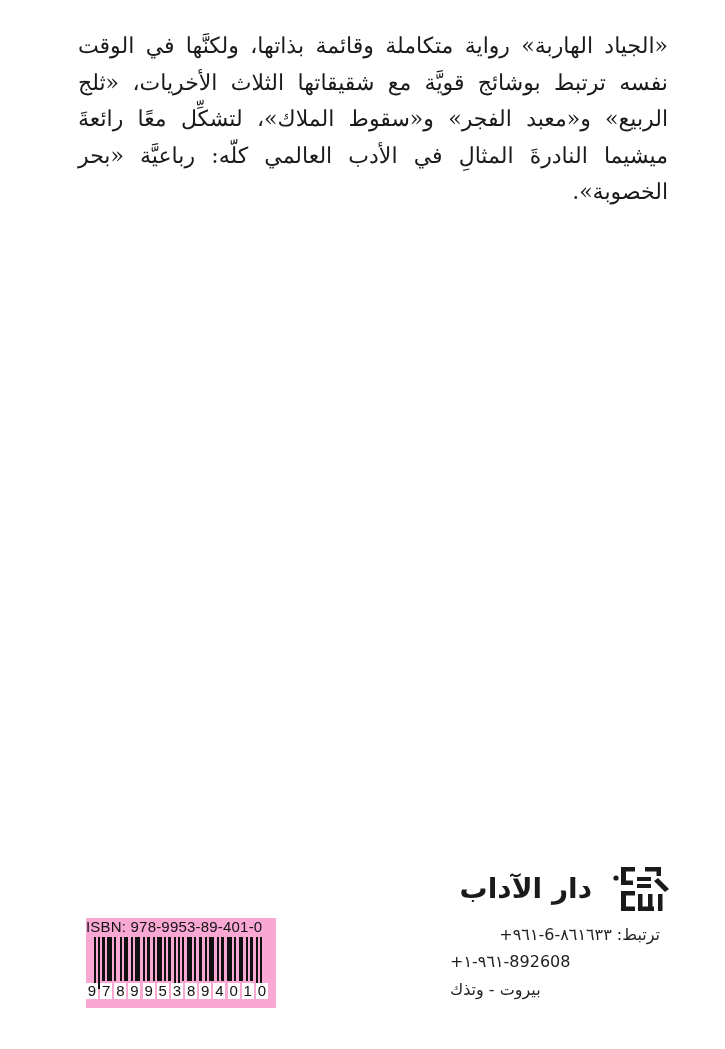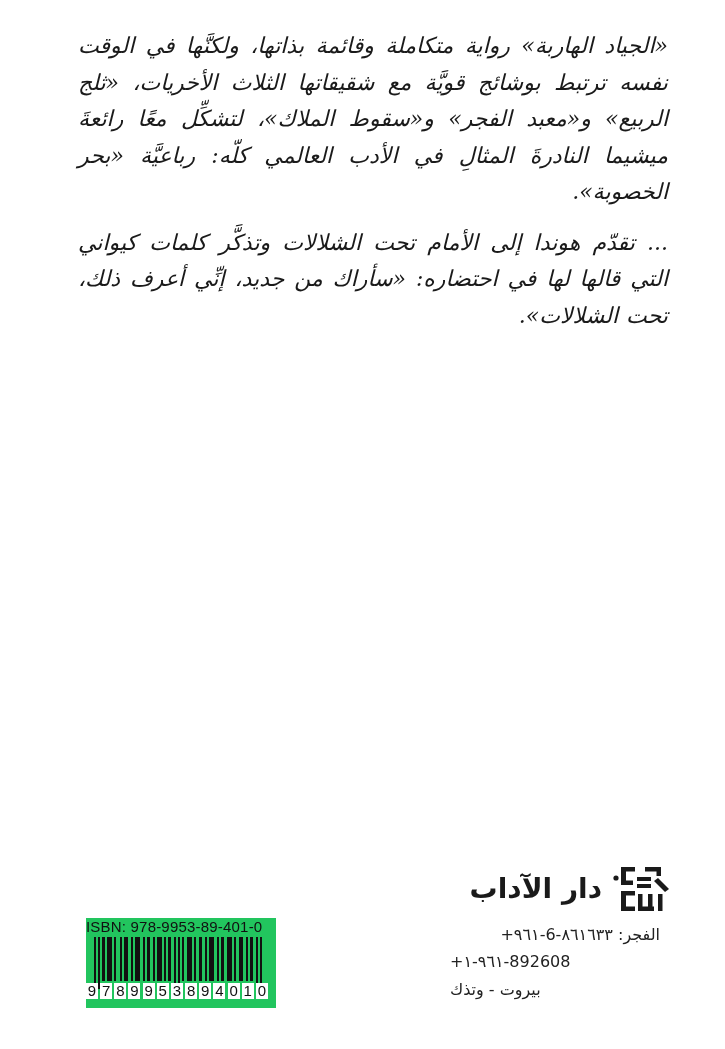--- a/index.html
+++ b/index.html
@@ -16,21 +16,20 @@
     font-family: "DejaVu Serif", "Liberation Serif", serif;
   }
   .blurb {
     position: absolute;
     left: 78px;
     top: 28px;
     width: 590px;
     direction: rtl;
     text-align: justify;
     text-align-last: right;
-    font-style: italic;
   }
   .para {
     margin: 0 0 14px 0;
     font-size: 22px;
     line-height: 36.5px;
     word-spacing: 1px;
   }
   .publisher {
     position: absolute;
     left: 440px;
@@ -39,21 +38,21 @@
     height: 150px;
     direction: rtl;
   }
   .pub-head {
     position: absolute;
     right: 0;
     top: 4px;
     display: flex;
     flex-direction: row;
     align-items: center;
-    gap: 10px;
+    gap: 20px;
   }
   .pub-logo {
     width: 58px;
     height: 50px;
   }
   .pub-name {
     font-family: "DejaVu Sans", "Liberation Sans", sans-serif;
     font-weight: bold;
     font-size: 28px;
     line-height: 36px;
@@ -73,21 +72,21 @@
   .pub-line.l2 { top: 92px; left: 10px; right: auto; direction: ltr; }
   .pub-line.l3 { top: 120px; left: 10px; right: auto; }
   .phone { direction: ltr; unicode-bidi: embed; display: inline-block; }
 
   .isbn-block {
     position: absolute;
     left: 86px;
     top: 918px;
     width: 190px;
     height: 90px;
-    background: #22c55e;
+    background: #f9a8d4;
   }
   .isbn-text {
     font-family: "Liberation Sans", "DejaVu Sans", sans-serif;
     font-size: 15px;
     line-height: 17px;
     color: #111;
     letter-spacing: 0.2px;
     white-space: nowrap;
   }
   .barcode {
@@ -109,21 +108,20 @@
     padding-left: 0px;
     background: transparent;
   }
   .barcode-digits span { display: inline-block; width: 12px; text-align: center; background:#fff; line-height: 16px; }
 </style>
 </head>
 <body>
 
 <div class="blurb">
   <p class="para">«الجياد الهاربة» رواية متكاملة وقائمة بذاتها، ولكنَّها في الوقت نفسه ترتبط بوشائج قويَّة مع شقيقاتها الثلاث الأخريات، «ثلج الربيع» و«معبد الفجر» و«سقوط الملاك»، لتشكِّل معًا رائعةَ ميشيما النادرةَ المثالِ في الأدب العالمي كلّه: رباعيَّة «بحر الخصوبة».</p>
-  <p class="para">... تقدّم هوندا إلى الأمام تحت الشلالات وتذكَّر كلمات كيواني التي قالها لها في احتضاره: «سأراك من جديد، إنِّي أعرف ذلك، تحت الشلالات».</p>
 </div>
 
 <div class="publisher">
   <div class="pub-head">
     <svg class="pub-logo" viewBox="0 0 58 50">
       <circle cx="4" cy="14" r="2.6" fill="#1a1a1a"></circle>
 
       <rect x="9" y="3" width="5" height="18" fill="#1a1a1a"></rect>
       <rect x="9" y="3" width="14" height="4.5" fill="#1a1a1a"></rect>
       <rect x="9" y="16.5" width="12" height="4.5" fill="#1a1a1a"></rect>
@@ -140,21 +138,21 @@
       <rect x="9" y="27" width="5" height="20" fill="#1a1a1a"></rect>
       <rect x="9" y="42.5" width="14" height="4.5" fill="#1a1a1a"></rect>
       <rect x="26" y="30" width="4.5" height="17" fill="#1a1a1a"></rect>
       <rect x="26" y="42.5" width="16" height="4.5" fill="#1a1a1a"></rect>
       <rect x="36" y="30" width="4.5" height="17" fill="#1a1a1a"></rect>
       <rect x="46" y="30" width="4.5" height="17" fill="#1a1a1a"></rect>
     </svg>
     <span class="pub-name">دار الآداب</span>
   </div>
   <div class="pub-line l1">
-    <span>الفجر:</span>
+    <span>ترتبط:</span>
     <span class="phone">+٩٦١-6-٨٦١٦٣٣</span>
   </div>
   <div class="pub-line l2">
     <span class="phone">+٩٦١-١-892608</span>
   </div>
   <div class="pub-line l3">بيروت - وتذك</div>
 </div>
 
 <div class="isbn-block">
   <div class="isbn-text">ISBN: 978-9953-89-401-0</div>

